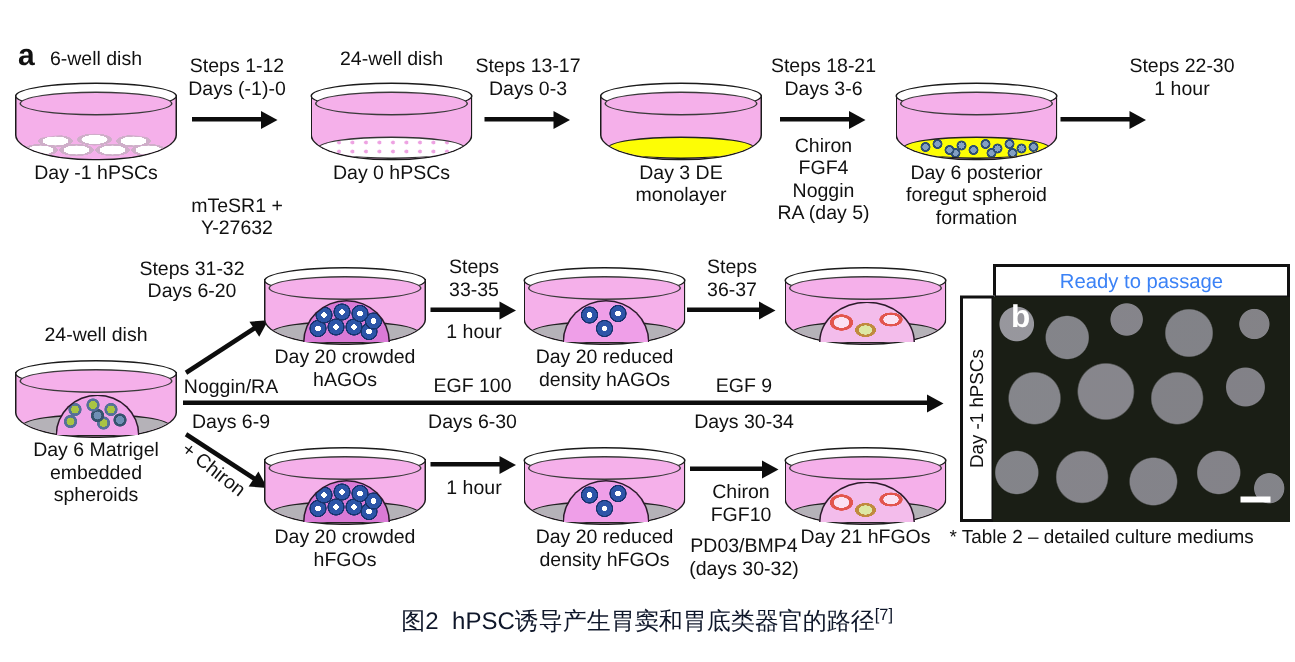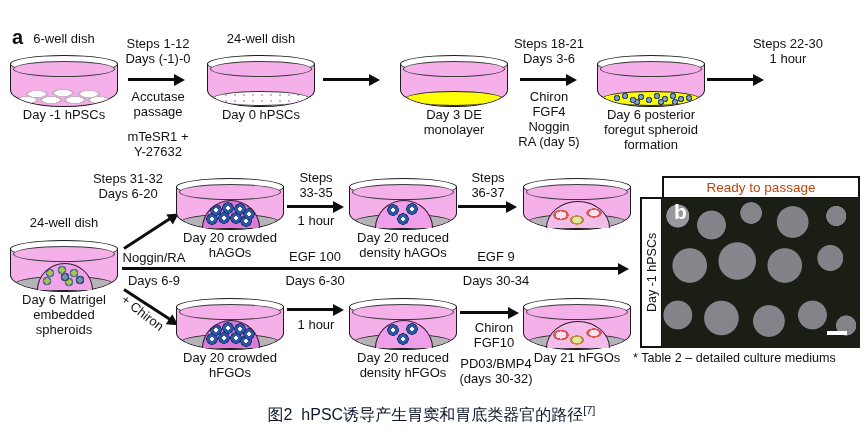--- a/index.html
+++ b/index.html
@@ -65,21 +65,21 @@
   .dome-matrigel{left:27px;width:54px;height:26px;background-color:#f0a4e9;background-image:
     radial-gradient(circle at 12px 9px,#a9c443 0 2.6px,#567099 2.7px 4.2px,transparent 4.6px),
     radial-gradient(circle at 24px 6px,#a9c443 0 2.6px,#567099 2.7px 4.2px,transparent 4.6px),
     radial-gradient(circle at 36px 9px,#a9c443 0 2.6px,#567099 2.7px 4.2px,transparent 4.6px),
     radial-gradient(circle at 9px 17px,#a9c443 0 2.6px,#567099 2.7px 4.2px,transparent 4.6px),
     radial-gradient(circle at 27px 13px,#6f8fb5 0 2.6px,#35536e 2.7px 4.2px,transparent 4.6px),
     radial-gradient(circle at 31px 18px,#a9c443 0 2.6px,#567099 2.7px 4.2px,transparent 4.6px),
     radial-gradient(circle at 42px 16px,#6f8fb5 0 2.6px,#35536e 2.7px 4.2px,transparent 4.6px);}
   
   .pb-box{position:absolute;background:#fff;border:2px solid #111;box-sizing:border-box;}
-  .pb-header{left:662px;top:176px;width:198px;height:23px;font-size:13.5px;color:#c2410c;text-align:center;line-height:20px;}
+  .pb-header{left:662px;top:176px;width:198px;height:23px;font-size:13.5px;color:#3b82f6;text-align:center;line-height:20px;}
   .pb-side{left:640px;top:197px;width:23px;height:151px;}
   .pb-side span{position:absolute;left:0;top:0;width:100%;height:100%;display:flex;align-items:center;justify-content:center;
     writing-mode:vertical-rl;transform:rotate(180deg);font-size:12.5px;color:#111;}
   .pb-micro{position:absolute;left:662px;top:198px;width:198px;height:150px;background-color:#1a1e15;background-image:
     radial-gradient(circle 16px at 8% 12%,rgba(165,164,172,.9) 0 70%,transparent 74%),
     radial-gradient(circle 20px at 25% 18%,rgba(150,150,158,.85) 0 70%,transparent 74%),
     radial-gradient(circle 15px at 45% 10%,rgba(160,158,168,.8) 0 70%,transparent 74%),
     radial-gradient(circle 22px at 66% 16%,rgba(148,148,156,.85) 0 70%,transparent 74%),
     radial-gradient(circle 14px at 88% 12%,rgba(158,156,164,.8) 0 70%,transparent 74%),
     radial-gradient(circle 24px at 14% 45%,rgba(152,152,160,.85) 0 70%,transparent 74%),
@@ -111,35 +111,35 @@
         <div class="d-base base-wells"></div>
       </div>
     <div class="d-top"></div>
     <div class="d-surface"></div>
   </div>
   <div class="lbl" style="left:-6px;top:108px;width:140px">Day -1 hPSCs</div>
 
   <div class="lbl" style="left:118px;top:37px;width:80px">Steps 1-12
 Days (-1)-0</div>
   <div class="arrow" style="left:128px;top:78px;width:48px"></div>
-  <div class="lbl" style="left:118px;top:90px;width:80px">Accutase
-passage</div>
   <div class="lbl" style="left:118px;top:130px;width:80px">mTeSR1 +
 Y-27632</div>
 
   <div class="lbl" style="left:207px;top:32px;width:108px">24-well dish</div>
   <div class="dish" style="left:207px;top:55px">
     <div class="d-wall">
         <div class="d-base base-speckle"></div>
       </div>
     <div class="d-top"></div>
     <div class="d-surface"></div>
   </div>
   <div class="lbl" style="left:199px;top:108px;width:124px">Day 0 hPSCs</div>
 
+  <div class="lbl" style="left:313px;top:37px;width:78px">Steps 13-17
+Days 0-3</div>
   <div class="arrow" style="left:323px;top:78px;width:48px"></div>
 
   <div class="dish" style="left:400px;top:55px">
     <div class="d-wall">
         <div class="d-base base-yellow"></div>
       </div>
     <div class="d-top"></div>
     <div class="d-surface"></div>
   </div>
   <div class="lbl" style="left:392px;top:108px;width:124px">Day 3 DE

